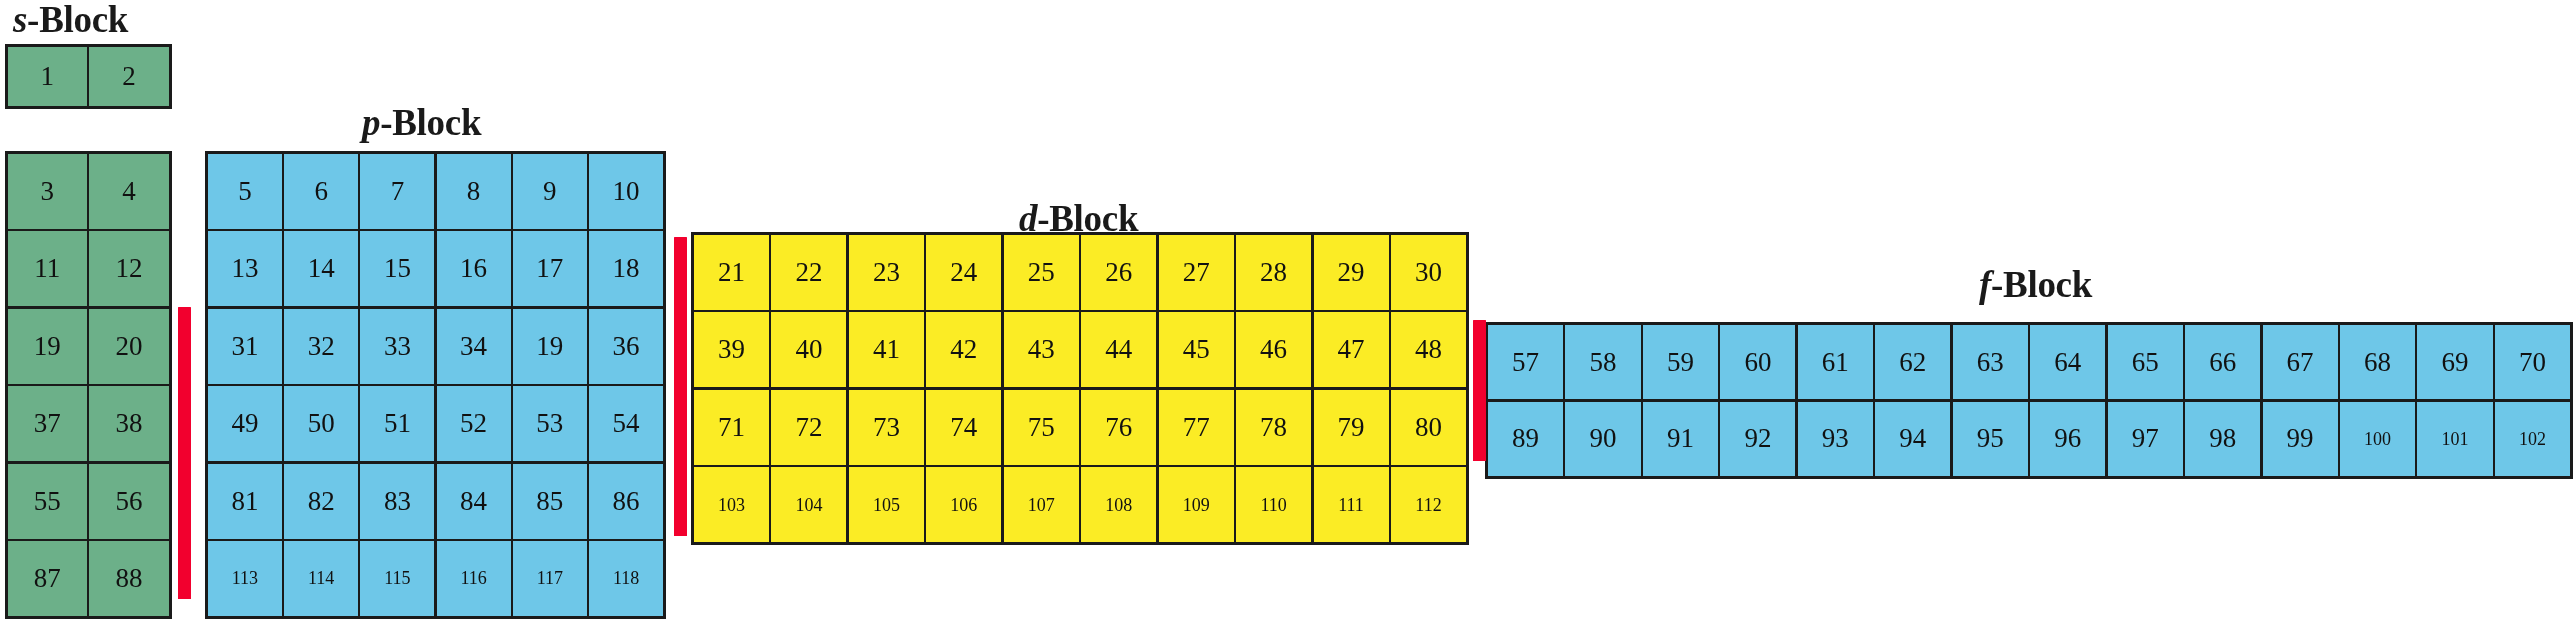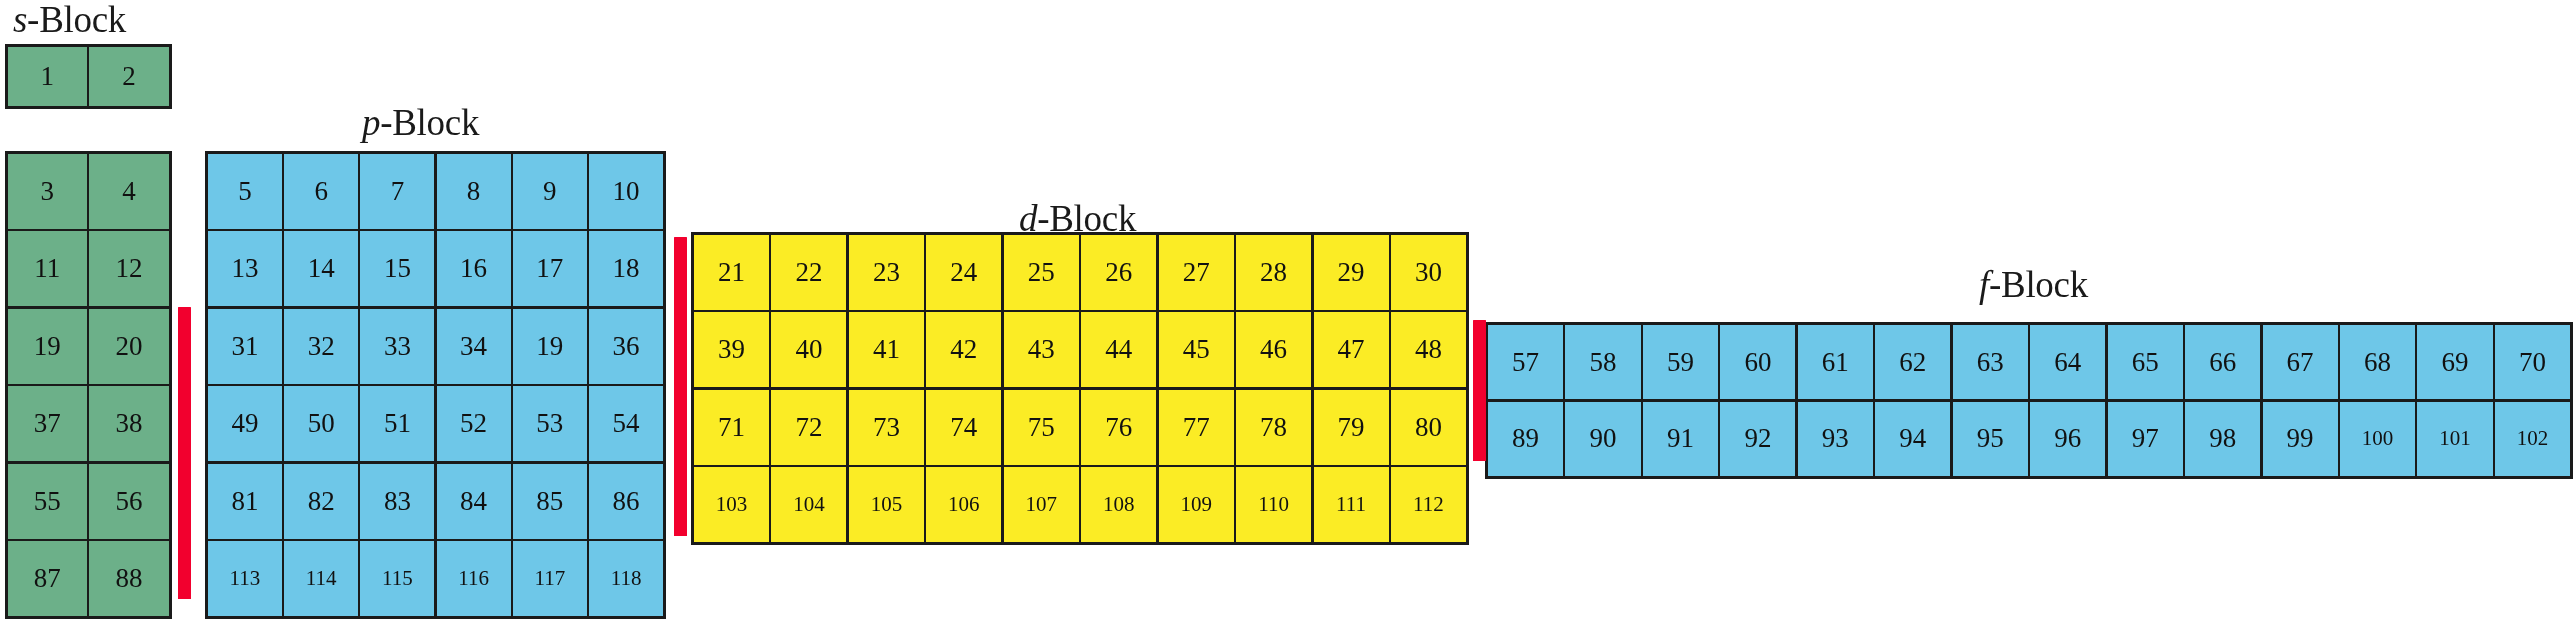--- a/index.html
+++ b/index.html
@@ -9,21 +9,21 @@
   body {
     width: 2576px; height: 623px;
     position: relative;
     overflow: hidden;
     font-family: "Liberation Serif", "DejaVu Serif", serif;
   }
 
   .block-label {
     position: absolute;
     font-family: "Liberation Serif", "DejaVu Serif", serif;
-    font-weight: normal;
+    font-weight: bold;
     font-size: 37px;
     color: #1a1a1a;
     white-space: nowrap;
     line-height: 1;
     letter-spacing: -0.3px;
   }
   .block-label .it { font-style: italic; }
 
   .grid {
     position: absolute;
@@ -37,21 +37,21 @@
   .cell {
     display: flex;
     align-items: center;
     justify-content: center;
     font-family: "Liberation Serif", "DejaVu Serif", serif;
     font-size: 27px;
     color: #111111;
     line-height: 1;
     overflow: hidden;
   }
-  .cell.narrow { font-size: 21px; }
+  .cell.narrow { font-size: 18px; }
 
   .green  { background: #6cb089; }
   .blue   { background: #6ec7e8; }
   .yellow { background: #fbec25; }
 
   .redbar {
     position: absolute;
     background: #f2002e;
     border-radius: 0.6px;
   }

